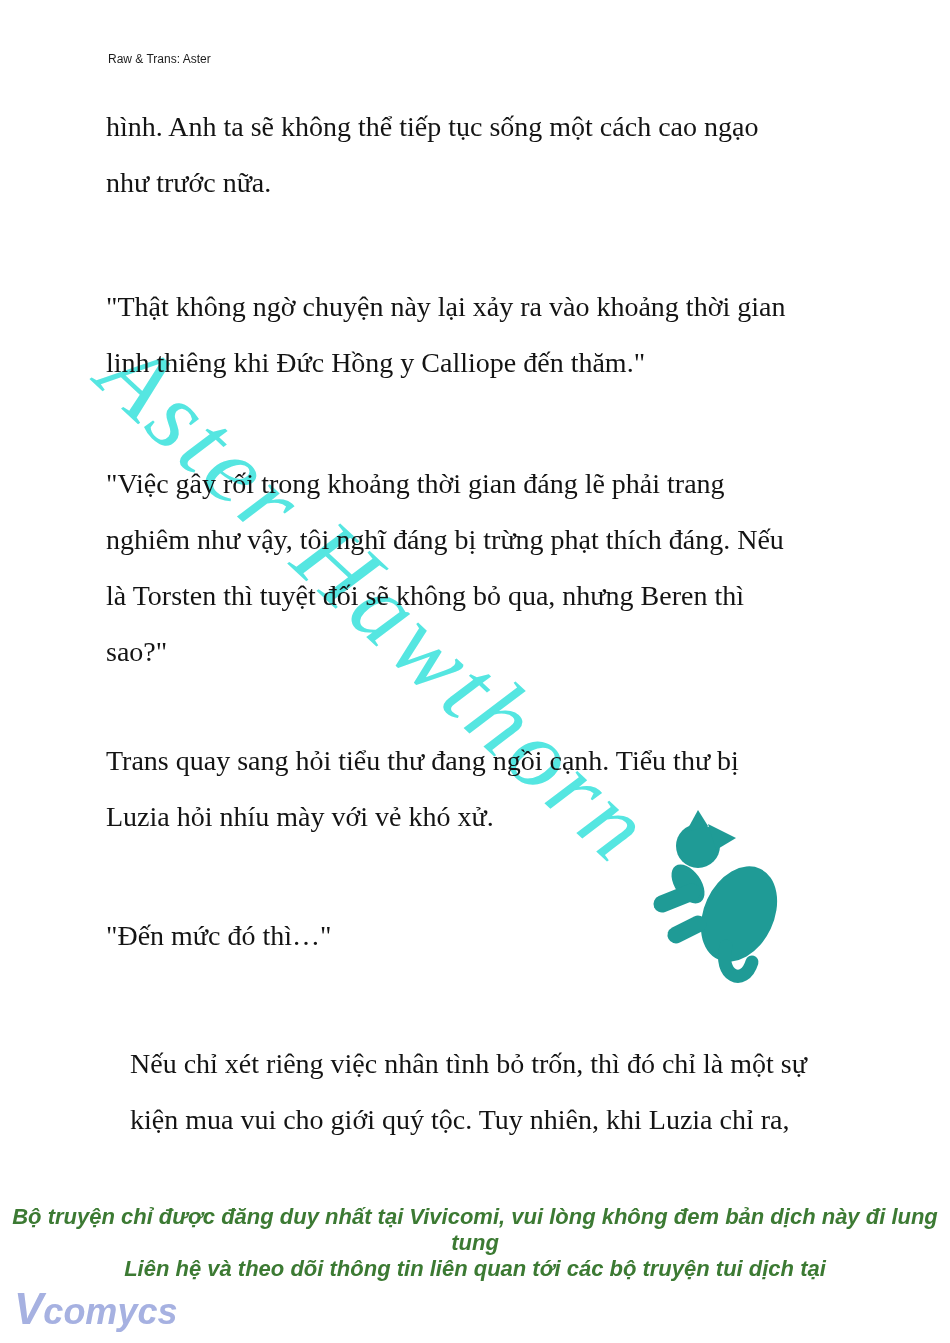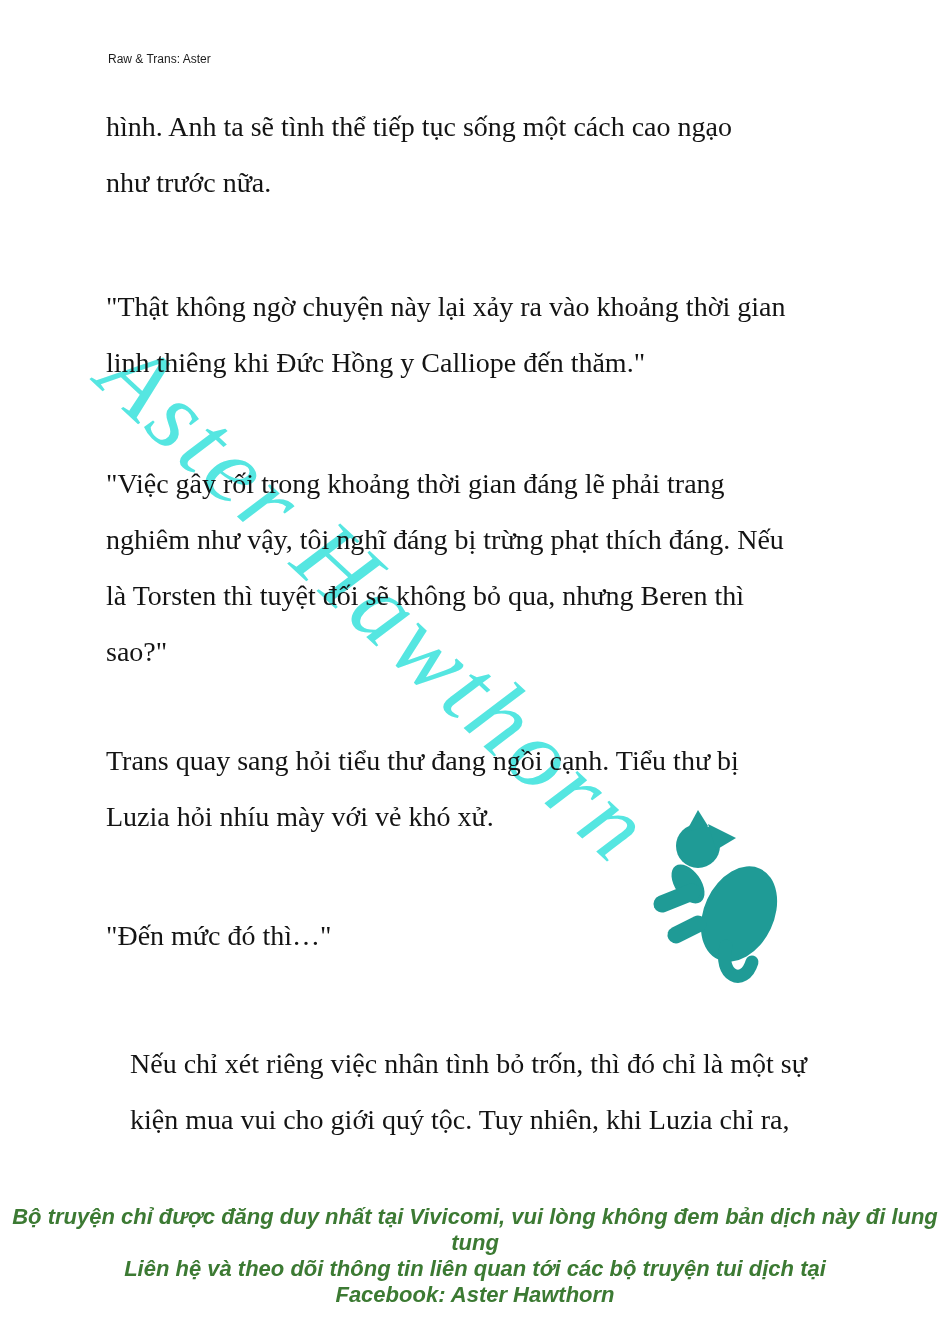--- a/index.html
+++ b/index.html
@@ -91,21 +91,21 @@
 </style>
 </head>
 <body>
 
 <div id="page" style="--wm-color: #55e6e1; --cat-color: #1f9b96; --footer-color: #3c7a33; --logo-color: #a6b1e1;">
 
   <div class="credit">Raw &amp; Trans: Aster</div>
 
   <div class="watermark">Aster Hawthorn</div>
 
-  <p class="para" id="p1">hình. Anh ta sẽ tình thể tiếp tục sống một cách cao ngạo
+  <p class="para" id="p1">hình. Anh ta sẽ không thể tiếp tục sống một cách cao ngạo
 như trước nữa.</p>
   <p class="para" id="p2">"Thật không ngờ chuyện này lại xảy ra vào khoảng thời gian
 linh thiêng khi Đức Hồng y Calliope đến thăm."</p>
   <p class="para" id="p3">"Việc gây rối trong khoảng thời gian đáng lẽ phải trang
 nghiêm như vậy, tôi nghĩ đáng bị trừng phạt thích đáng. Nếu
 là Torsten thì tuyệt đối sẽ không bỏ qua, nhưng Beren thì
 sao?"</p>
   <p class="para" id="p4">Trans quay sang hỏi tiểu thư đang ngồi cạnh. Tiểu thư bị
 Luzia hỏi nhíu mày với vẻ khó xử.</p>
   <p class="para" id="p5">"Đến mức đó thì…"</p>
@@ -127,17 +127,19 @@
 
     <line x1="46" y1="84" x2="16" y2="96" stroke="currentColor" stroke-width="17" stroke-linecap="round"></line>
     <line x1="52" y1="116" x2="30" y2="127" stroke="currentColor" stroke-width="17" stroke-linecap="round"></line>
 
     <path d="M 80,138 C 72,168 98,180 106,154" fill="none" stroke="currentColor" stroke-width="13" stroke-linecap="round"></path>
   </svg>
 
   <div class="footer">
     <div>Bộ truyện chỉ được đăng duy nhất tại Vivicomi, vui lòng không đem bản dịch này đi lung tung</div>
     <div>Liên hệ và theo dõi thông tin liên quan tới các bộ truyện tui dịch tại</div>
-    <div>Facebook: Aster Hawthorn</div>
   </div>
 
+  <div class="logo">
+    <span class="logo-cap">V</span><span>comycs</span>
+  </div>
 
 </div>
 
 </body></html>

